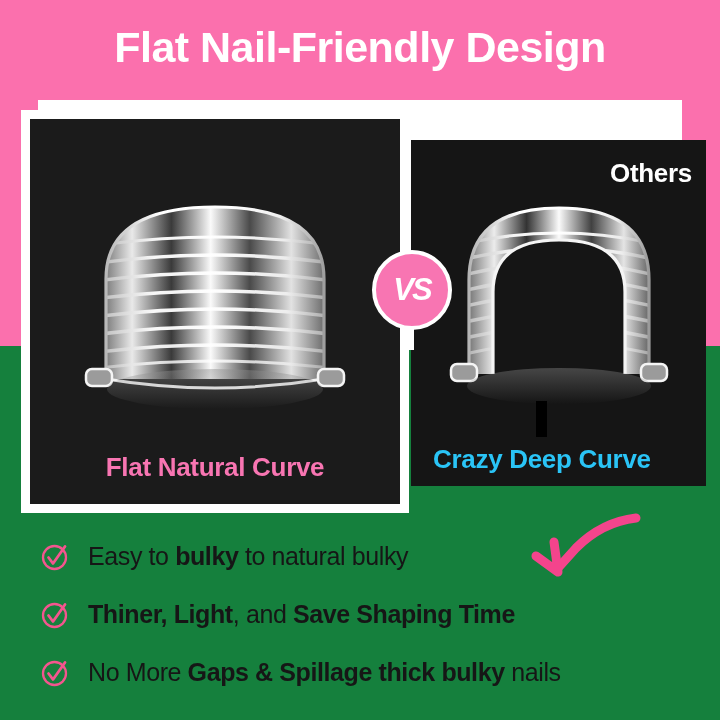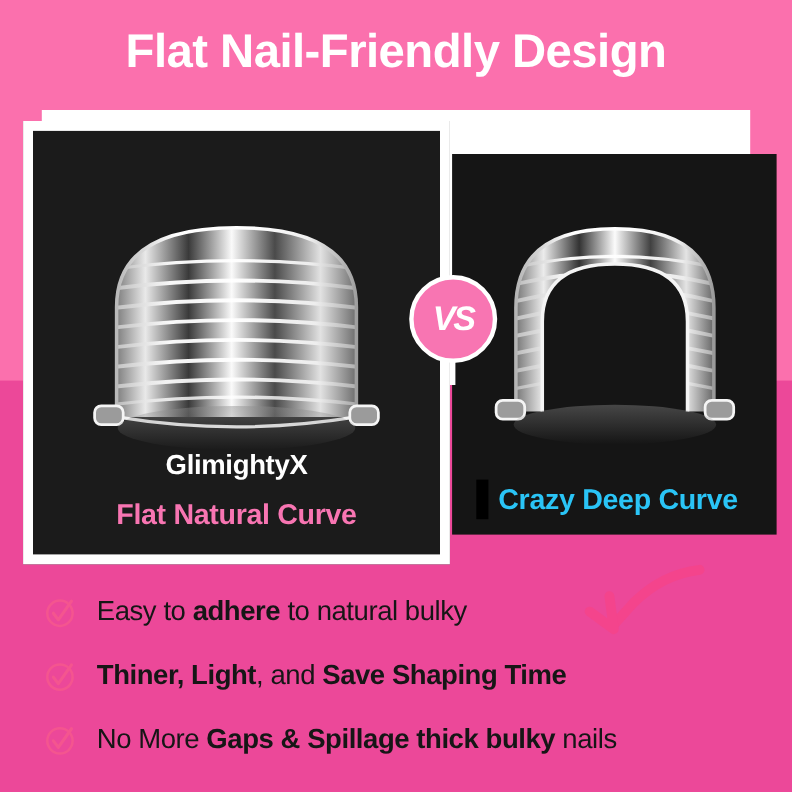--- a/index.html
+++ b/index.html
@@ -13,21 +13,21 @@
   body {
     font-family: "Liberation Sans", sans-serif;
     background: #ffffff;
     position: relative;
   }
 
   #page {
     position: relative;
     width: 720px;
     height: 720px;
-    background: #ec4899;
+    background: #15803d;
     overflow: hidden;
   }
 
   
   .pink-band {
     position: absolute;
     left: 0;
     top: 0;
     width: 720px;
     height: 346px;
@@ -126,20 +126,21 @@
     line-height: 1;
   }
 
   .label-others-sub-wrap {
     position: absolute;
     left: 22px;
     bottom: 14px;
     display: flex;
     align-items: center;
     gap: 9px;
+    flex-direction: column;
   }
   .label-others-accent {
     width: 11px;
     height: 36px;
     background: #000000;
     flex: none;
   }
   .label-others-sub {
     color: #2ac4f6;
     font-size: 26px;
@@ -280,28 +281,28 @@
         <path d="M26 196 L26 96 Q26 24 135 24 Q244 24 244 96 L244 196" fill="none" stroke="url(#flatEdge)" stroke-width="3.2"></path>
 
         <path d="M26 196 Q135 214 244 196" fill="none" stroke="#f2f2f2" stroke-width="3"></path>
 
         <rect x="6" y="186" width="26" height="17" rx="6" fill="#9b9b9b" stroke="#f5f5f5" stroke-width="2.5"></rect>
         <rect x="238" y="186" width="26" height="17" rx="6" fill="#9b9b9b" stroke="#f5f5f5" stroke-width="2.5"></rect>
 
         <ellipse cx="135" cy="206" rx="108" ry="20" fill="url(#flatRef)"></ellipse>
       </svg>
 
-      <div class="label-brand">GlimightyX</div>
       <div class="label-brand-sub">Flat Natural Curve</div>
     </div>
   </div>
 
   <div class="panel panel-right">
     <div class="panel-inner">
 
+      <div class="label-others">Others</div>
 
       <svg class="product-art right-art" viewBox="0 0 240 220">
         <defs>
           <linearGradient id="deepG" x1="0" y1="0" x2="1" y2="0">
             <stop offset="0%" stop-color="#777777"></stop>
             <stop offset="14%" stop-color="#ececec"></stop>
             <stop offset="32%" stop-color="#333333"></stop>
             <stop offset="50%" stop-color="#fbfbfb"></stop>
             <stop offset="68%" stop-color="#414141"></stop>
             <stop offset="86%" stop-color="#e4e4e4"></stop>
@@ -364,21 +365,21 @@
     <path d="M12 44 L34 60 L30 30" fill="none" stroke="#f4448c" stroke-width="9" stroke-linecap="round" stroke-linejoin="round"></path>
   </svg>
 
   <div class="benefits">
 
     <div class="benefit-row">
       <svg class="check-icon" viewBox="0 0 30 30">
         <circle cx="14.5" cy="15.5" r="11.5" fill="none" stroke="#f4558f" stroke-width="2.3"></circle>
         <path d="M8.5 15.5 L13 21.5 L25 4.5" fill="none" stroke="#f4558f" stroke-width="2.8" stroke-linecap="round" stroke-linejoin="round"></path>
       </svg>
-      <div class="benefit-text"><span>Easy to </span><b>adhere</b><span> to natural bulky</span></div>
+      <div class="benefit-text"><span>Easy to </span><b>bulky</b><span> to natural bulky</span></div>
     </div>
 
     <div class="benefit-row">
       <svg class="check-icon" viewBox="0 0 30 30">
         <circle cx="14.5" cy="15.5" r="11.5" fill="none" stroke="#f4558f" stroke-width="2.3"></circle>
         <path d="M8.5 15.5 L13 21.5 L25 4.5" fill="none" stroke="#f4558f" stroke-width="2.8" stroke-linecap="round" stroke-linejoin="round"></path>
       </svg>
       <div class="benefit-text"><b>Thiner, Light</b><span>, and </span><b>Save Shaping Time</b></div>
     </div>
 

